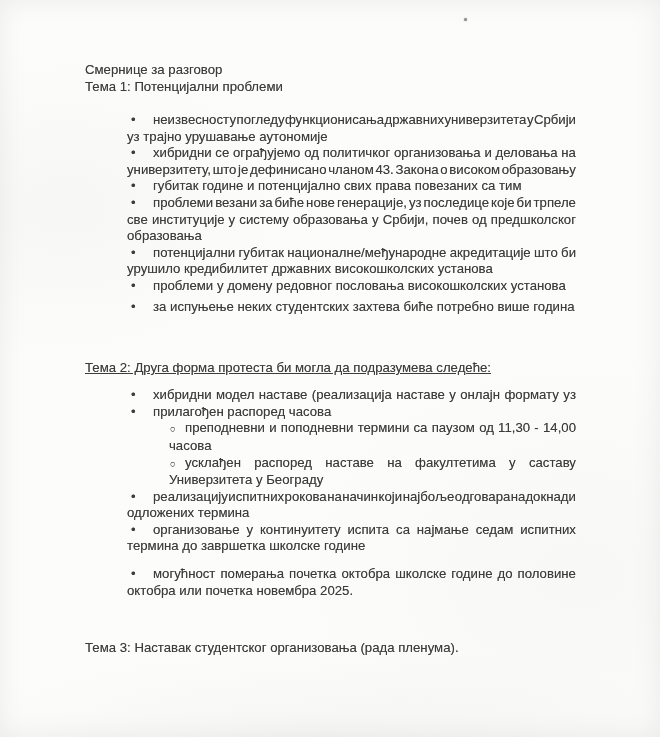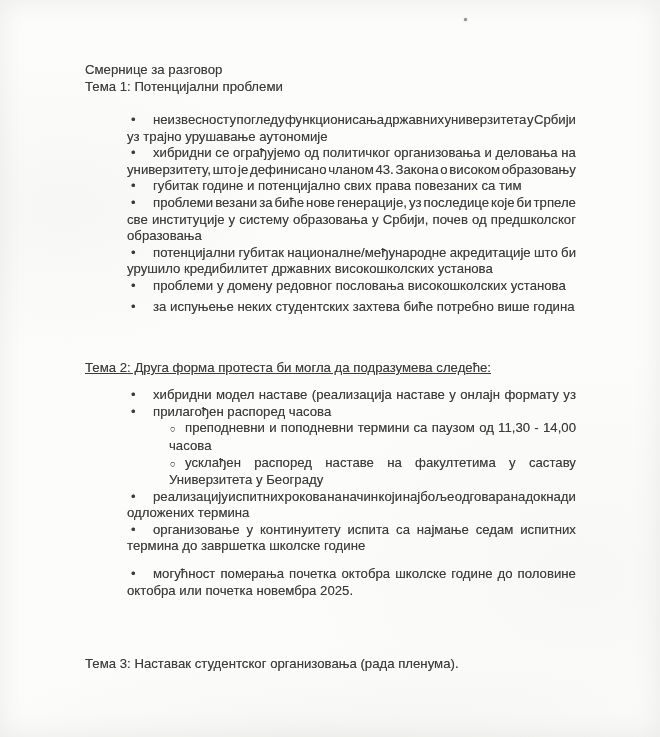--- a/index.html
+++ b/index.html
@@ -20,21 +20,21 @@
     font-size:13.2px;
     color:#3c3c3c;
     text-shadow:0 0 0.45px rgba(60,60,60,0.55);
   }
   .title   { line-height:17px; white-space:nowrap; }
   .heading { line-height:17px; white-space:nowrap; }
   .mt-h1   { }
   .mt-list1{ margin-top:17px; }
   .mt-h2   { margin-top:44px;text-decoration:underline; }
   .mt-list2{ margin-top:11px; }
-  .mt-h3   { margin-top:56px; }
+  .mt-h3   { margin-top:40px; }
 
   .li  { margin-left:42px; line-height:16.6px; }
   .li2 { margin-left:84px; line-height:16.6px; }
   .g1  { margin-top:4px; }
   .g2  { margin-top:11px; }
 
   .ln  { display:flex; align-items:baseline; }
   .mk  { flex:0 0 26px; box-sizing:border-box; padding-left:4px; }
   .li2 .mk { flex:0 0 16px; padding-left:1px; font-size:9.5px; }
   .lt  { flex:1 1 auto; white-space:nowrap; min-width:0; }

